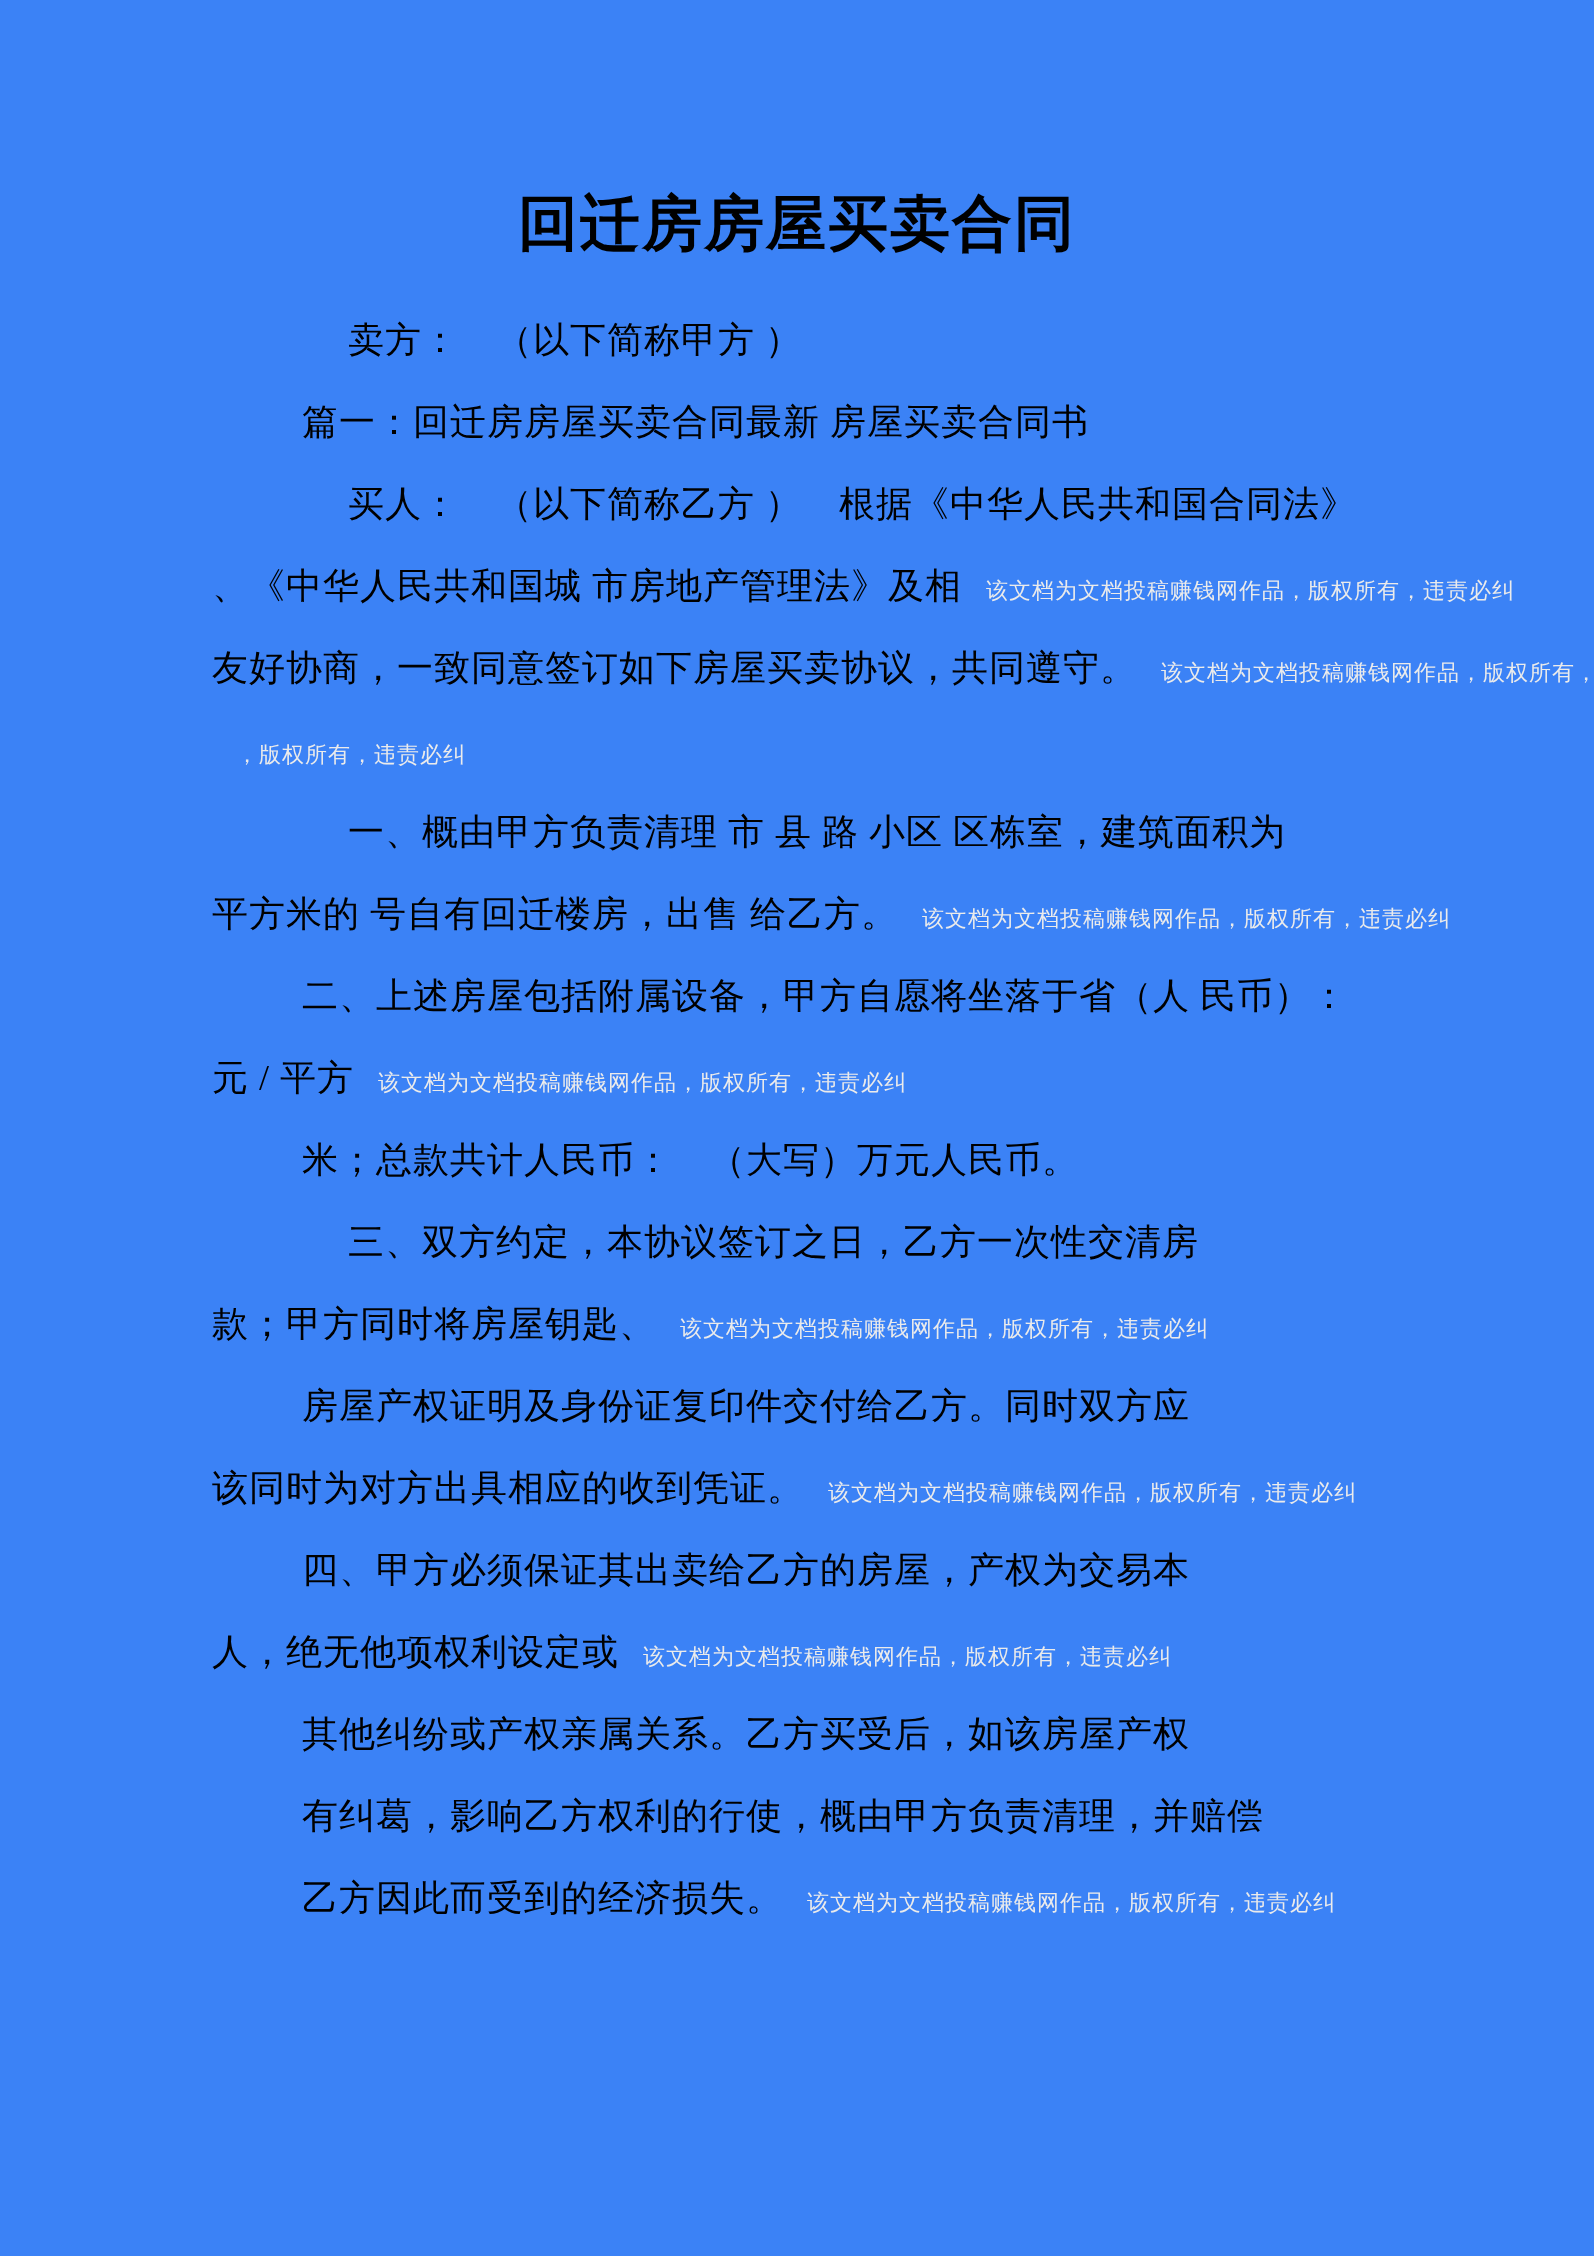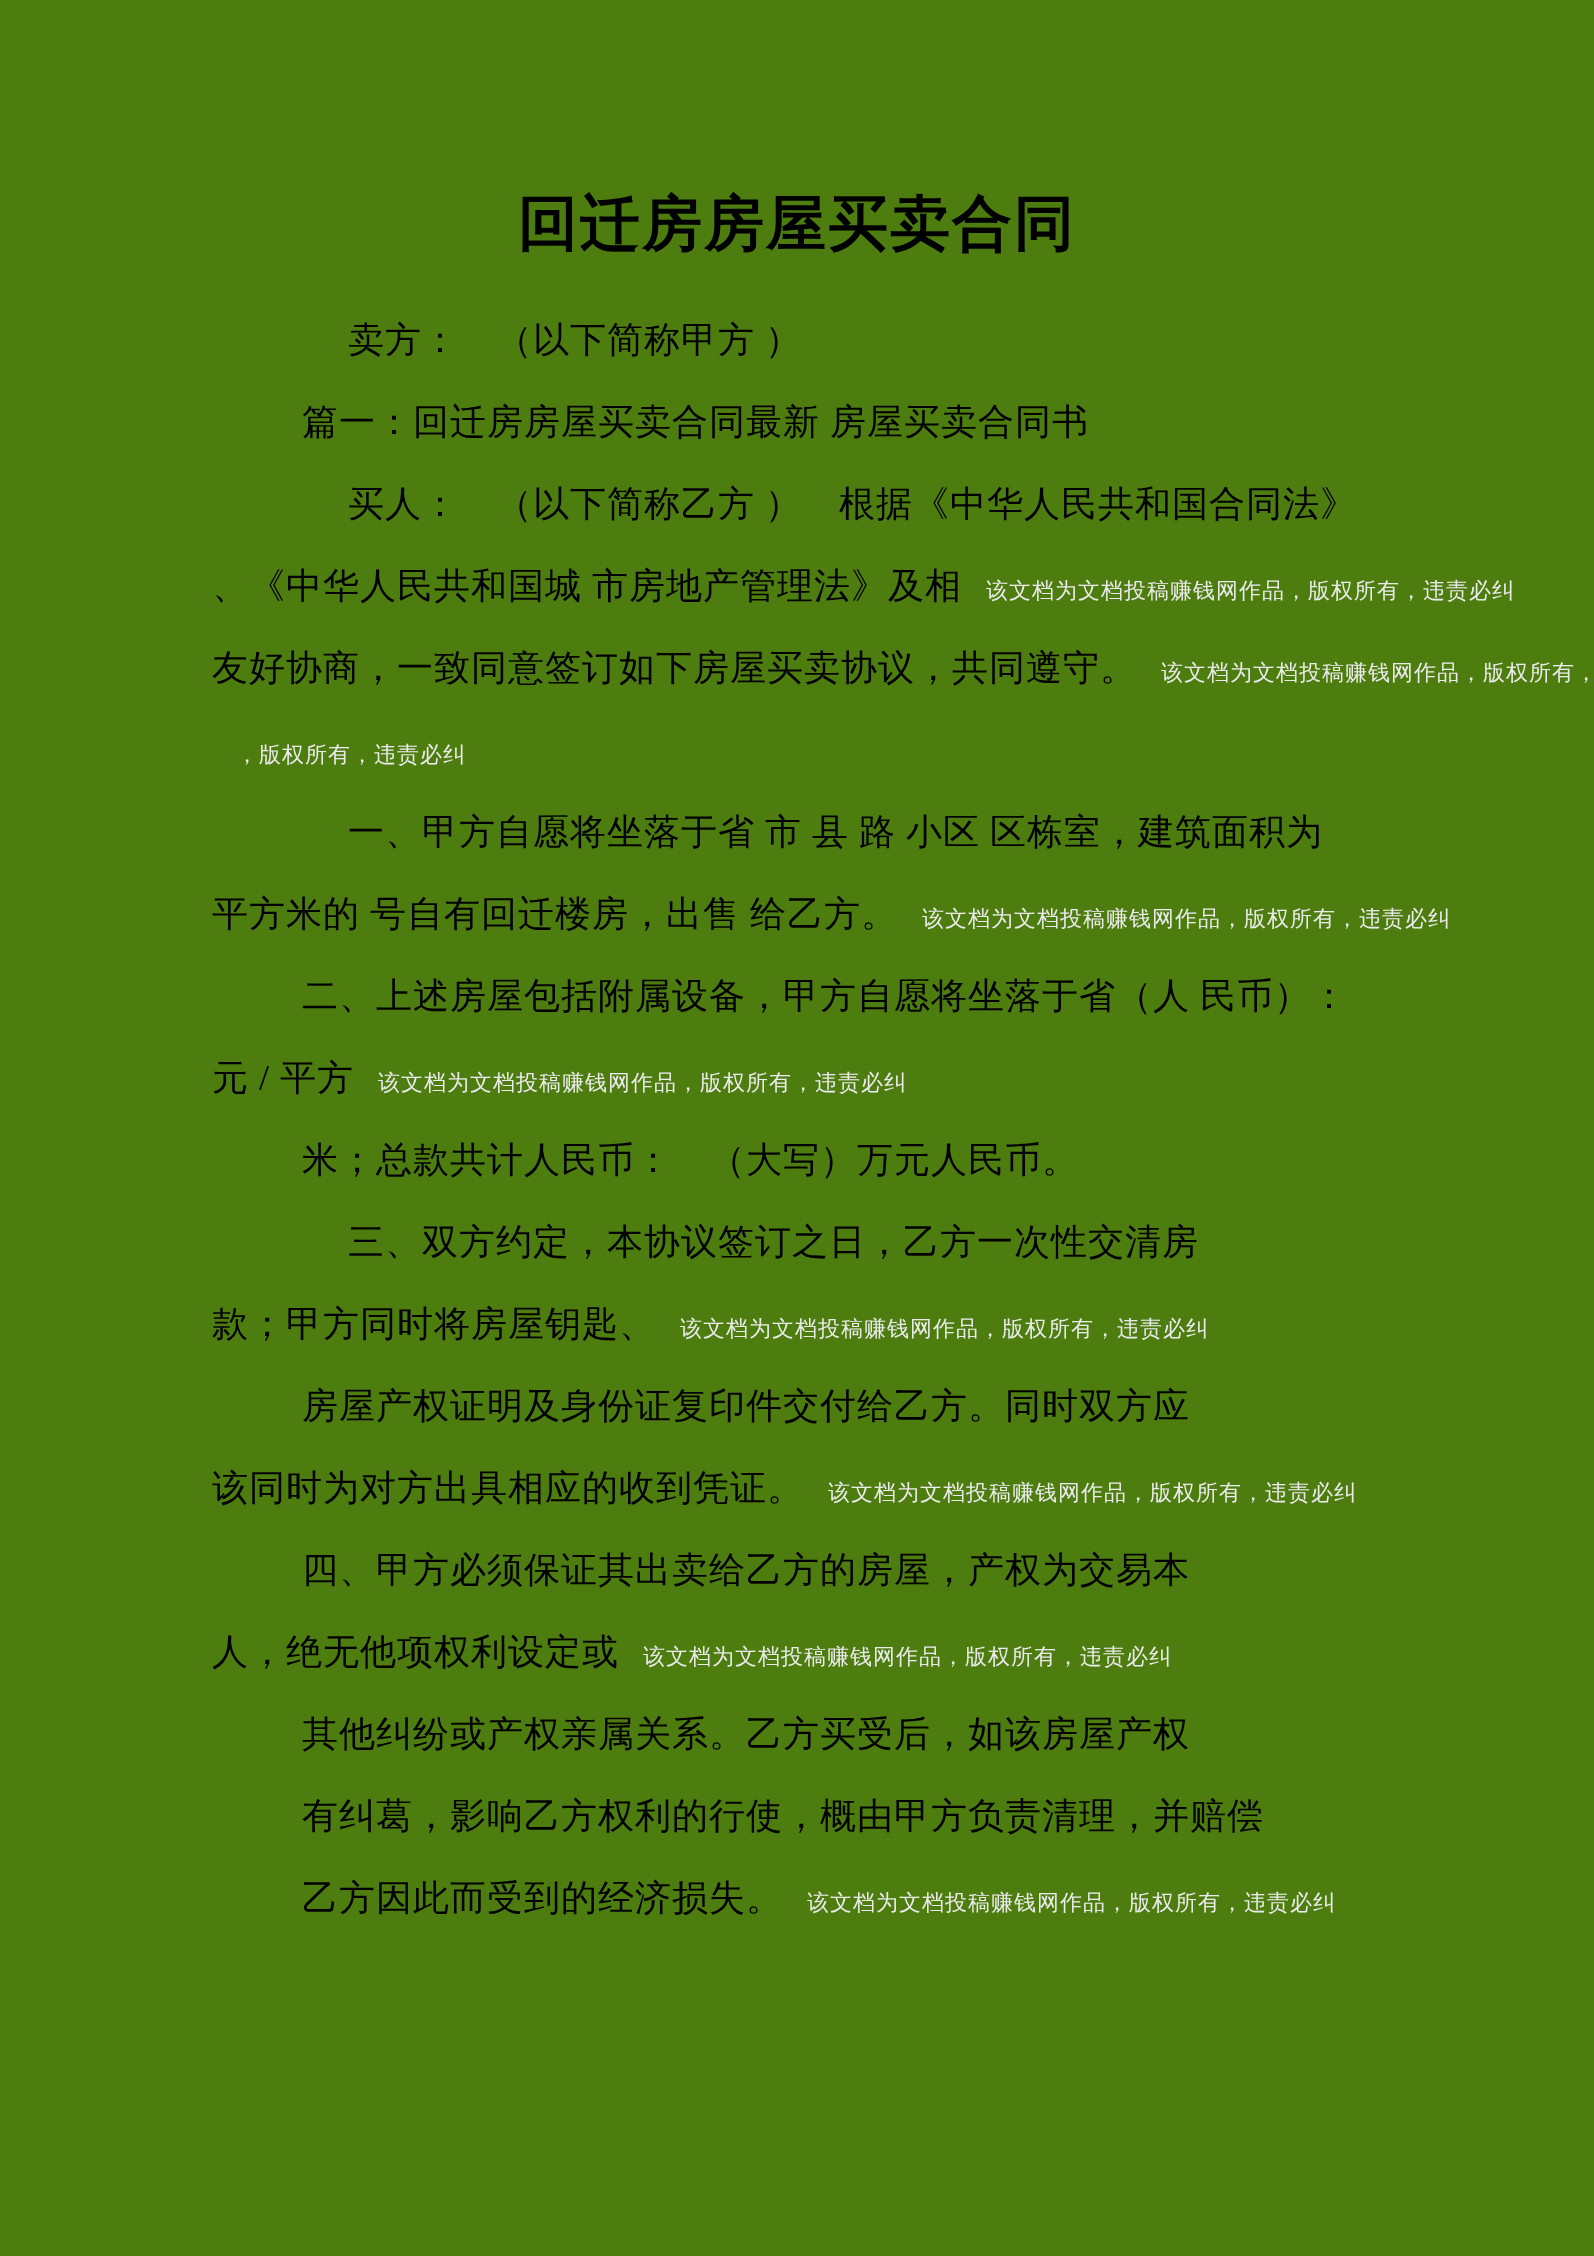--- a/index.html
+++ b/index.html
@@ -4,21 +4,21 @@
 <style>
   html, body {
     margin: 0;
     padding: 0;
     background: #ffffff;
   }
   .page {
     position: relative;
     width: 1594px;
     height: 2256px;
-    background: #4d7c0f;
+    background: #3b82f6;
     overflow: hidden;
     font-family: "Liberation Serif", "DejaVu Serif", serif;
     color: #000000;
   }
   .doc-title {
     position: absolute;
     top: 192px;
     left: 0;
     width: 100%;
     margin: 0;
@@ -62,21 +62,21 @@
 
 <div class="page">
   <h1 class="doc-title">回迁房房屋买卖合同</h1>
   <div class="doc-body" id="doc-body">
       <div class="line indent-2"><span class="line-text">卖方：　（以下简称甲方 ）</span></div>
       <div class="line indent-1"><span class="line-text">篇一：回迁房房屋买卖合同最新 房屋买卖合同书</span></div>
       <div class="line indent-2"><span class="line-text">买人：　（以下简称乙方 ）　根据《中华人民共和国合同法》</span></div>
       <div class="line indent-0"><span class="line-text">、《中华人民共和国城 市房地产管理法》及相</span><span class="wm">该文档为文档投稿赚钱网作品，版权所有，违责必纠</span></div>
       <div class="line indent-0"><span class="line-text">友好协商，一致同意签订如下房屋买卖协议，共同遵守。</span><span class="wm">该文档为文档投稿赚钱网作品，版权所有，违</span></div>
       <div class="line indent-0"><span class="line-text"></span><span class="wm">，版权所有，违责必纠</span></div>
-      <div class="line indent-2"><span class="line-text">一、甲方自愿将坐落于省 市 县 路 小区 区栋室，建筑面积为</span></div>
+      <div class="line indent-2"><span class="line-text">一、概由甲方负责清理 市 县 路 小区 区栋室，建筑面积为</span></div>
       <div class="line indent-0"><span class="line-text">平方米的 号自有回迁楼房，出售 给乙方。</span><span class="wm">该文档为文档投稿赚钱网作品，版权所有，违责必纠</span></div>
       <div class="line indent-1"><span class="line-text">二、上述房屋包括附属设备，甲方自愿将坐落于省（人 民币）：</span></div>
       <div class="line indent-0"><span class="line-text">元 / 平方</span><span class="wm">该文档为文档投稿赚钱网作品，版权所有，违责必纠</span></div>
       <div class="line indent-1"><span class="line-text">米；总款共计人民币：　（大写）万元人民币。</span></div>
       <div class="line indent-2"><span class="line-text">三、双方约定，本协议签订之日，乙方一次性交清房</span></div>
       <div class="line indent-0"><span class="line-text">款；甲方同时将房屋钥匙、</span><span class="wm">该文档为文档投稿赚钱网作品，版权所有，违责必纠</span></div>
       <div class="line indent-1"><span class="line-text">房屋产权证明及身份证复印件交付给乙方。同时双方应</span></div>
       <div class="line indent-0"><span class="line-text">该同时为对方出具相应的收到凭证。</span><span class="wm">该文档为文档投稿赚钱网作品，版权所有，违责必纠</span></div>
       <div class="line indent-1"><span class="line-text">四、甲方必须保证其出卖给乙方的房屋，产权为交易本</span></div>
       <div class="line indent-0"><span class="line-text">人，绝无他项权利设定或</span><span class="wm">该文档为文档投稿赚钱网作品，版权所有，违责必纠</span></div>

